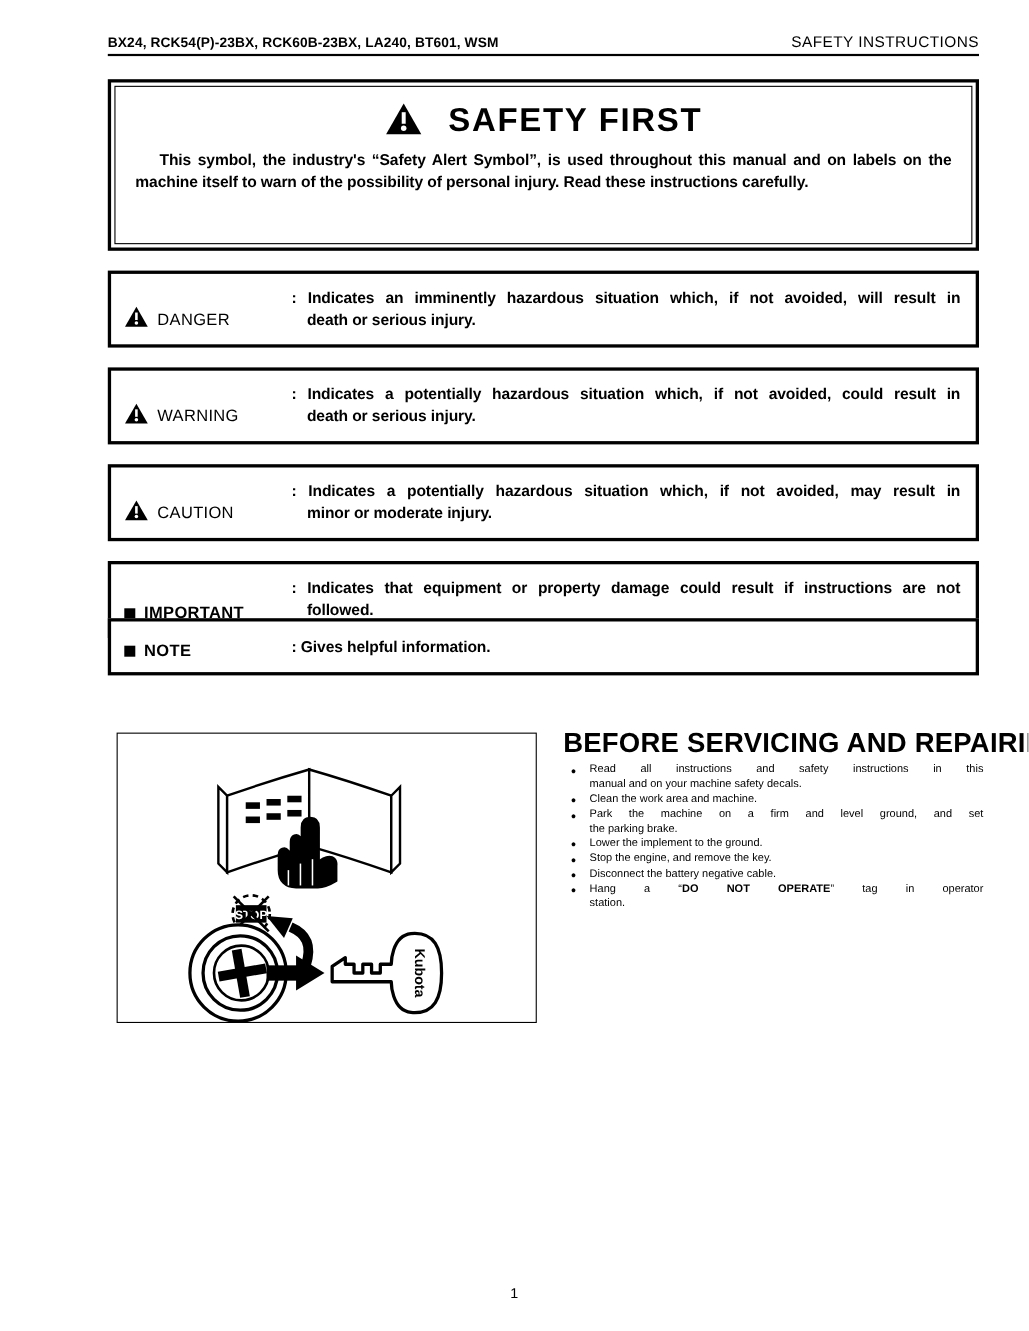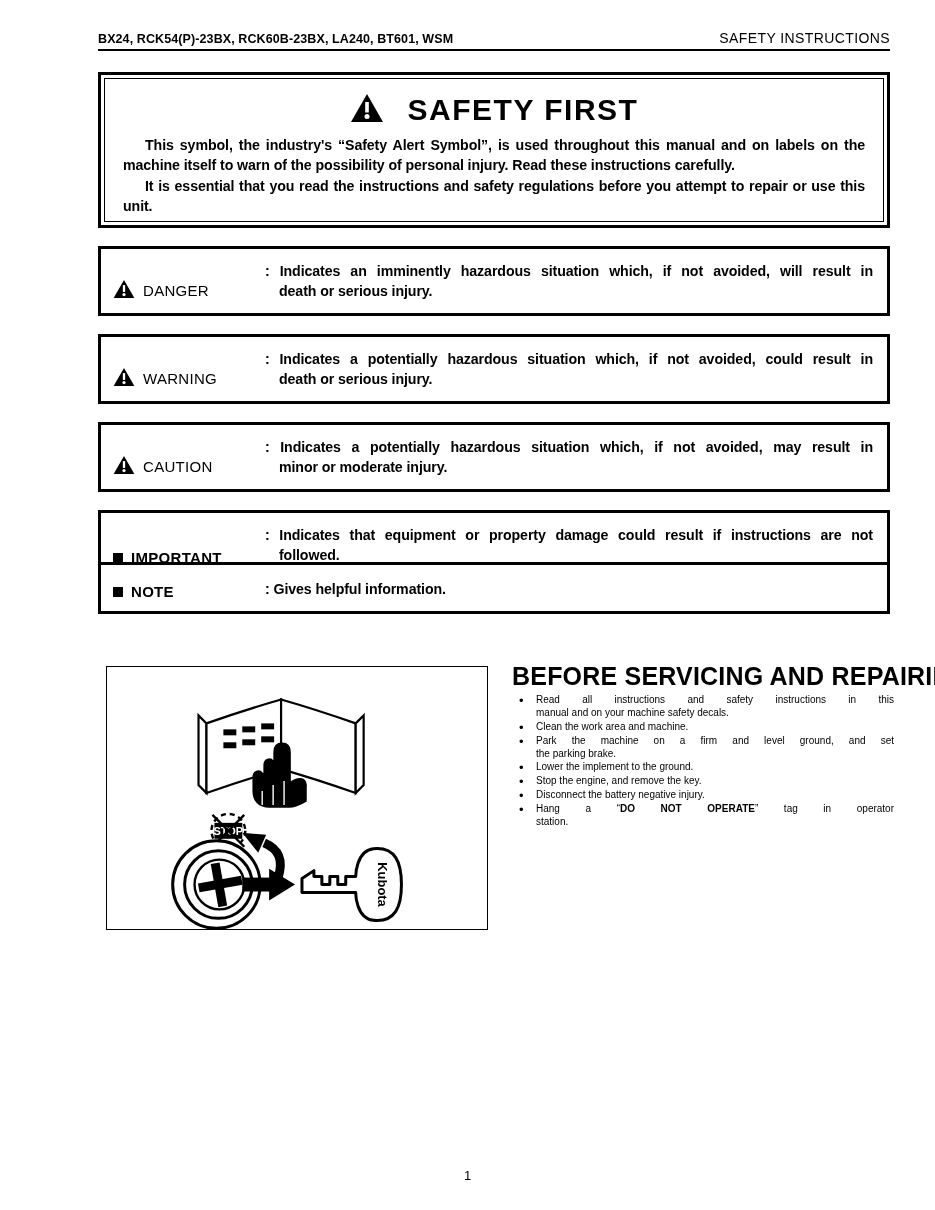--- a/index.html
+++ b/index.html
@@ -237,21 +237,20 @@
           <svg width="34" height="30" viewBox="0 0 34 30" aria-hidden="true">
             <polygon points="17,1 33,29 1,29" fill="#000"></polygon>
             <rect x="15.2" y="9" width="3.6" height="10.5" fill="#fff"></rect>
             <circle cx="17" cy="23.6" r="2.5" fill="#fff"></circle>
           </svg>
         </span>
         <span class="sf-title">SAFETY  FIRST</span>
       </div>
       <div class="sf-body">
         <p>This symbol, the industry's “Safety Alert Symbol”, is used throughout this manual and on labels on the machine itself to warn of the possibility of personal injury. Read these instructions carefully.</p>
-        <p>It is essential that you read the instructions and safety regulations before you attempt to repair or use this unit.</p>
       </div>
     </div>
   </div>
 
   <div class="sigbox" id="box-danger">
     <div class="sig-label">
       <span class="tri">
         <svg width="22" height="20" viewBox="0 0 34 30" aria-hidden="true">
           <polygon points="17,1 33,29 1,29" fill="#000"></polygon>
           <rect x="15.2" y="9" width="3.6" height="10.5" fill="#fff"></rect>
@@ -404,21 +403,21 @@
         <span class="just-line">Park the machine on a firm and level ground, and set</span>
         <span>the parking brake.</span>
       </li>
       <li>
         <span>Lower the implement to the ground.</span>
       </li>
       <li>
         <span>Stop the engine, and remove the key.</span>
       </li>
       <li>
-        <span>Disconnect the battery negative injury.</span>
+        <span>Disconnect the battery negative cable.</span>
       </li>
       <li>
         <span class="just-line"><span>Hang a  “</span><b>DO  NOT  OPERATE</b><span>”  tag in operator</span></span>
         <span>station.</span>
       </li>
     </ul>
   </div>
 
   <div class="page-number">1</div>
 

